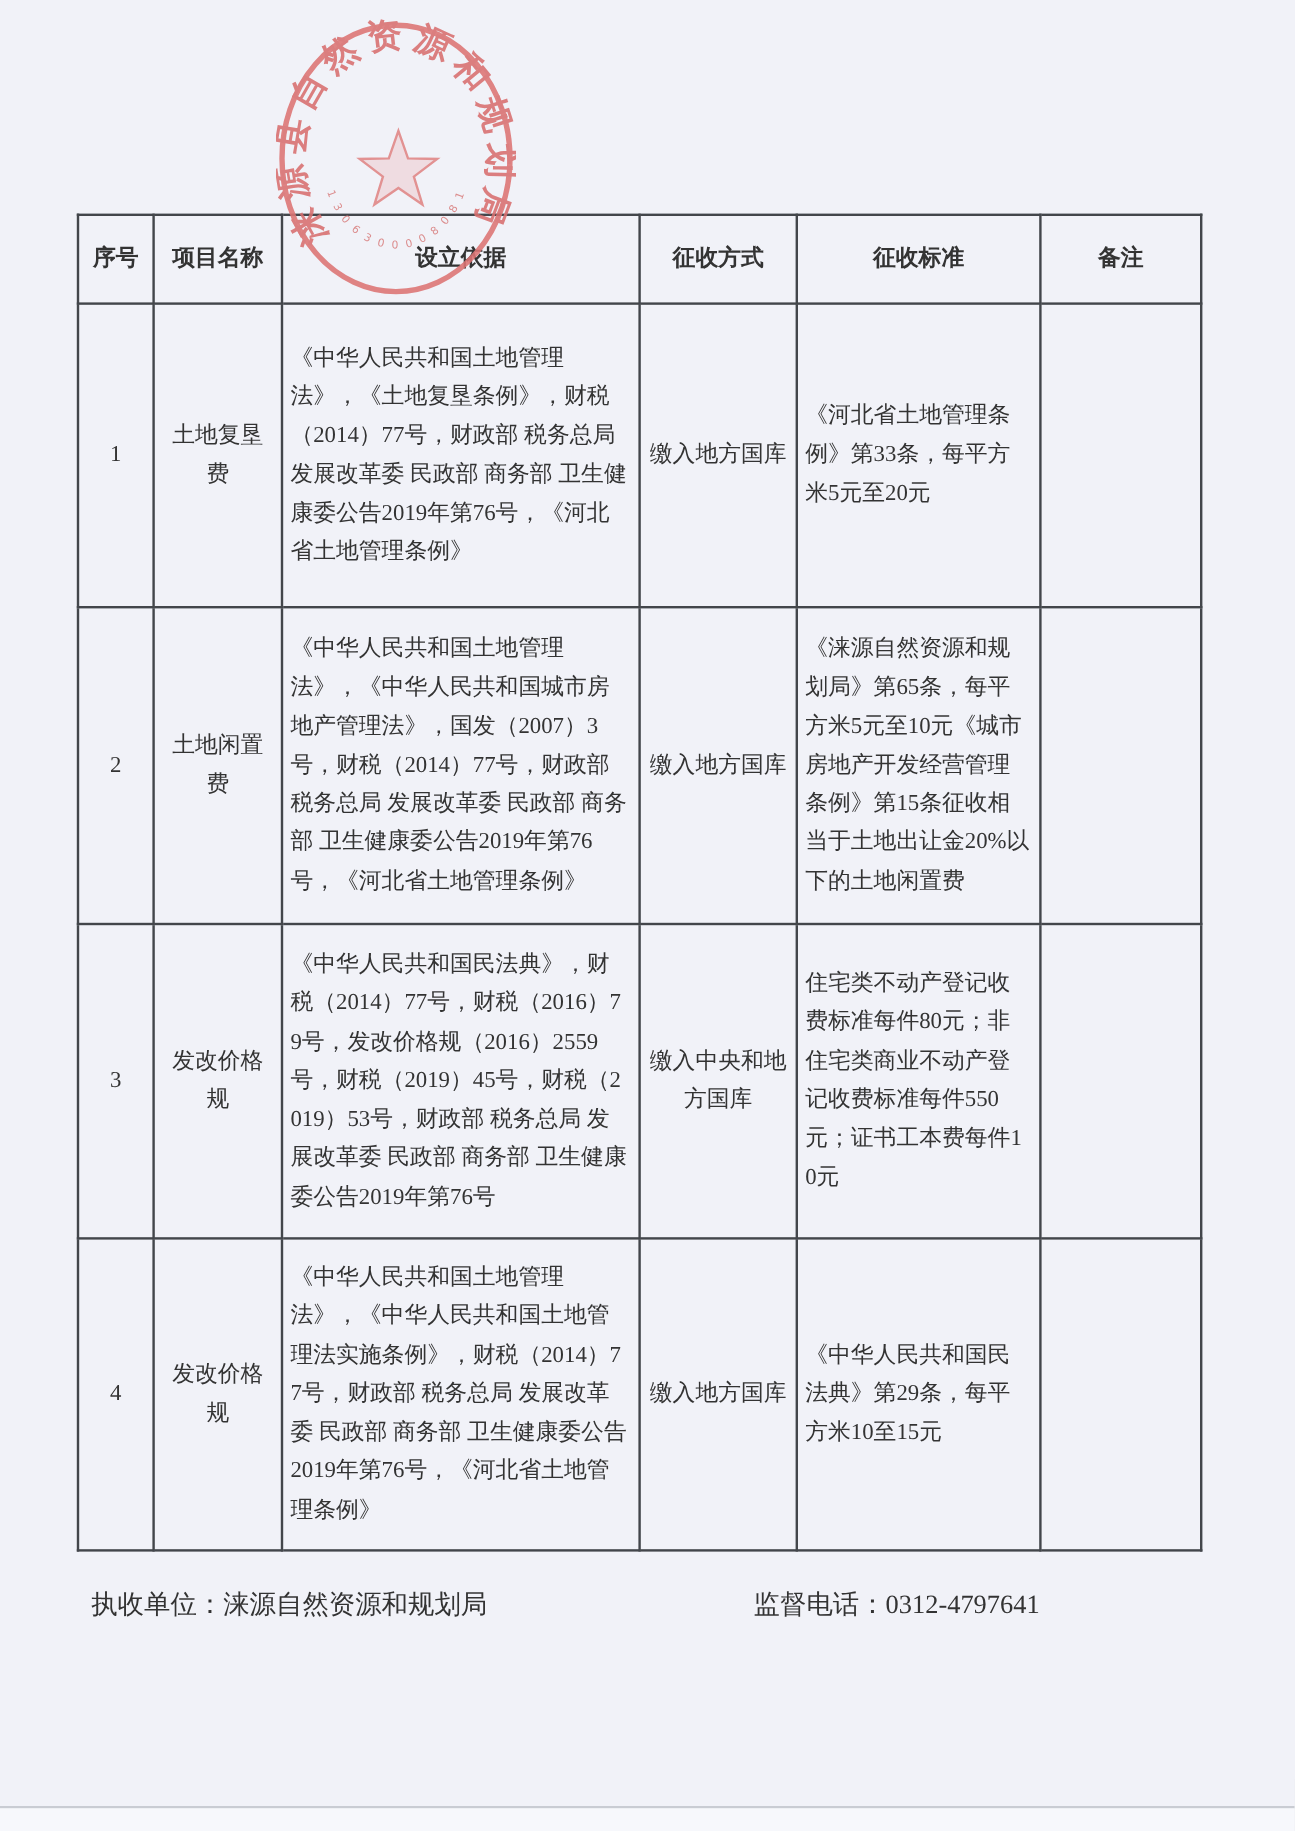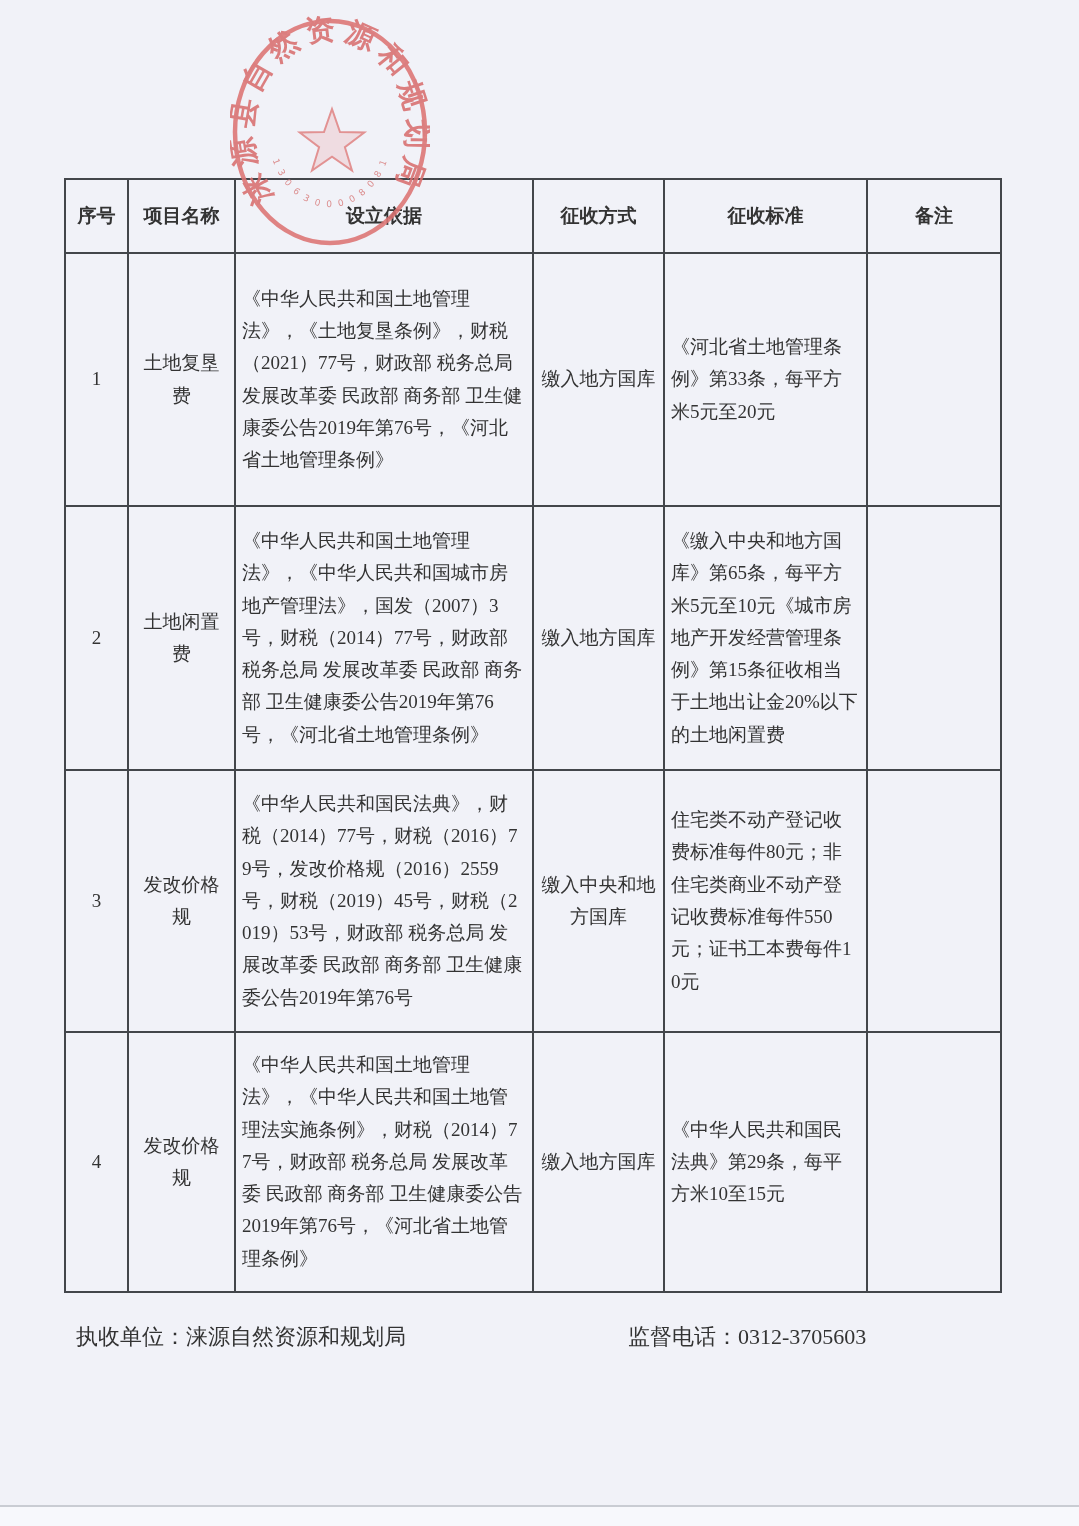--- a/index.html
+++ b/index.html
@@ -140,31 +140,31 @@
         <th>设立依据</th>
         <th>征收方式</th>
         <th>征收标准</th>
         <th>备注</th>
       </tr>
     </thead>
     <tbody>
       <tr>
         <td class="c-no">1</td>
         <td class="c-name">土地复垦费</td>
-        <td class="c-basis">《中华人民共和国土地管理法》，《土地复垦条例》，财税（2021）77号，财政部 税务总局 发展改革委 民政部 商务部 卫生健康委公告2019年第76号，《河北省土地管理条例》</td>
+        <td class="c-basis">《中华人民共和国土地管理法》，《土地复垦条例》，财税（2014）77号，财政部 税务总局 发展改革委 民政部 商务部 卫生健康委公告2019年第76号，《河北省土地管理条例》</td>
         <td class="c-method">缴入地方国库</td>
         <td class="c-standard">《河北省土地管理条例》第33条，每平方米5元至20元</td>
         <td class="c-remark"></td>
       </tr>
       <tr>
         <td class="c-no">2</td>
         <td class="c-name">土地闲置费</td>
         <td class="c-basis">《中华人民共和国土地管理法》，《中华人民共和国城市房地产管理法》，国发（2007）3号，财税（2014）77号，财政部 税务总局 发展改革委 民政部 商务部 卫生健康委公告2019年第76号，《河北省土地管理条例》</td>
         <td class="c-method">缴入地方国库</td>
-        <td class="c-standard">《缴入中央和地方国库》第65条，每平方米5元至10元《城市房地产开发经营管理条例》第15条征收相当于土地出让金20%以下的土地闲置费</td>
+        <td class="c-standard">《涞源自然资源和规划局》第65条，每平方米5元至10元《城市房地产开发经营管理条例》第15条征收相当于土地出让金20%以下的土地闲置费</td>
         <td class="c-remark"></td>
       </tr>
       <tr>
         <td class="c-no">3</td>
         <td class="c-name">发改价格规</td>
         <td class="c-basis">《中华人民共和国民法典》，财税（2014）77号，财税（2016）79号，发改价格规（2016）2559号，财税（2019）45号，财税（2019）53号，财政部 税务总局 发展改革委 民政部 商务部 卫生健康委公告2019年第76号</td>
         <td class="c-method">缴入中央和地方国库</td>
         <td class="c-standard">住宅类不动产登记收费标准每件80元；非住宅类商业不动产登记收费标准每件550元；证书工本费每件10元</td>
         <td class="c-remark"></td>
       </tr>
@@ -174,19 +174,19 @@
         <td class="c-basis">《中华人民共和国土地管理法》，《中华人民共和国土地管理法实施条例》，财税（2014）77号，财政部 税务总局 发展改革委 民政部 商务部 卫生健康委公告2019年第76号，《河北省土地管理条例》</td>
         <td class="c-method">缴入地方国库</td>
         <td class="c-standard">《中华人民共和国民法典》第29条，每平方米10至15元</td>
         <td class="c-remark"></td>
       </tr>
     </tbody>
   </table>
 
   <div class="footer">
     <span class="agency">执收单位：涞源自然资源和规划局</span>
-    <span class="phone">监督电话：0312-3705603</span>
+    <span class="phone">监督电话：0312-4797641</span>
   </div>
 
   <div class="page-edge"></div>
   <div class="below-edge"></div>
 
 </div>
 
 </body></html>

